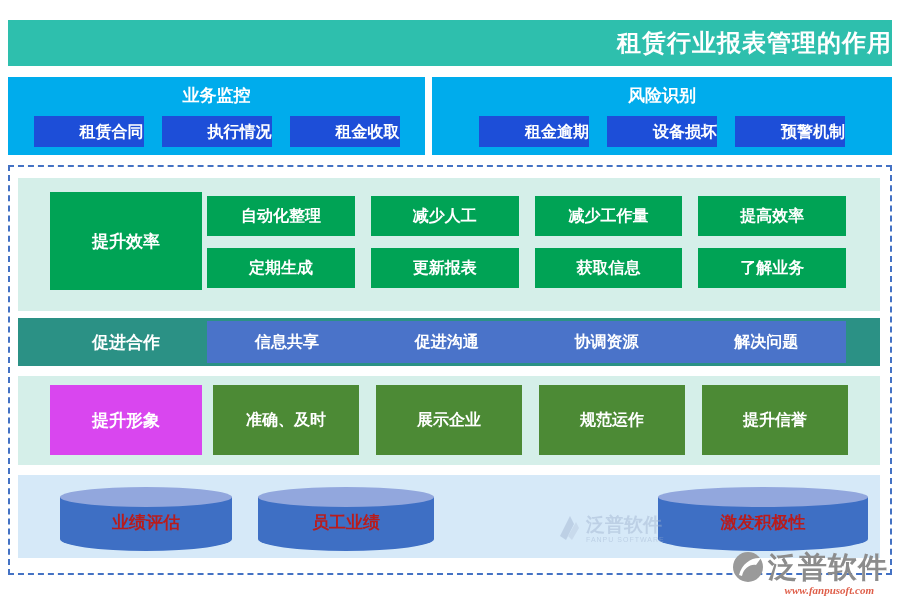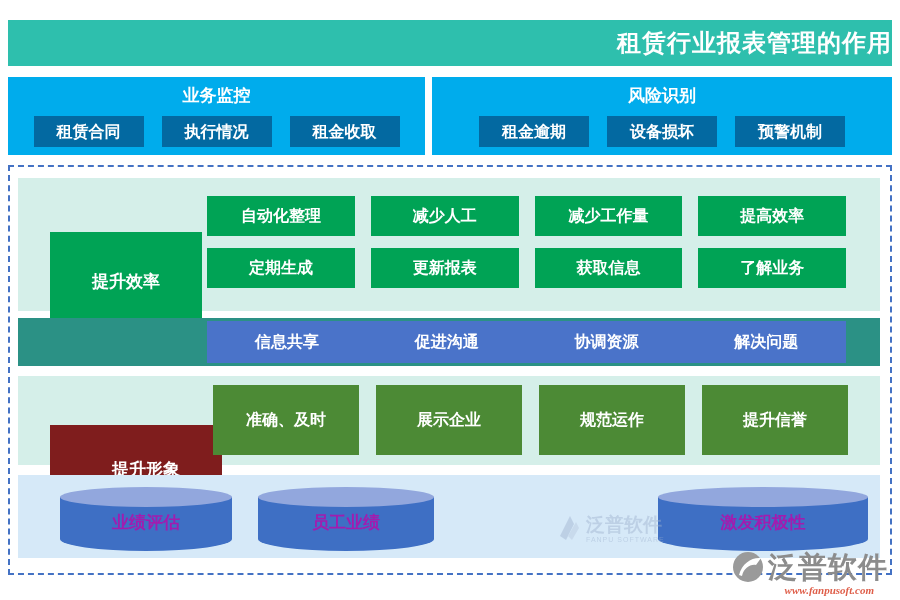--- a/index.html
+++ b/index.html
@@ -18,44 +18,44 @@
 
   
   .top-panel { top:77px; height:78px; background:#00ACEC; }
   .top-panel .hdr {
     margin-top:7px; text-align:center; color:#fff; font-size:17px; font-weight:bold;
   }
   .top-panel .btn-row {
     display:flex; justify-content:center; gap:18px; margin-top:9px;
   }
   .btn-blue {
-    background:#0369a1; color:#fff; font-size:16px; font-weight:bold;
-    height:31px; line-height:31px; text-align:center; width:110px;
+    background:#1d4ed8; color:#fff; font-size:16px; font-weight:bold;
+    height:31px; line-height:31px; text-align:right; width:110px;
   }
 
   
   .dashed-box {
     left:8px; top:165px; width:880px; height:406px;
     border:2px dashed #4472C4; background:#fff;
   }
 
   
   .row { left:18px; width:862px; }
   .row-a { top:178px; height:133px; background:#D5EFE9; }
   .row-b { top:318px; height:48px;  background:#2B9185; }
   .row-c { top:376px; height:89px;  background:#D5EFE9; }
   .row-d { top:475px; height:83px;  background:#D6E9F8; }
 
   .big-label {
     position:absolute; left:32px; width:152px; color:#fff; font-size:17px; font-weight:bold;
-    display:flex; align-items:center; justify-content:center; text-align:center;margin-top:40px;
+    display:flex; align-items:center; justify-content:center; text-align:center;
   }
   .row-a .big-label { top:14px; height:98px; background:#00A355; }
   .row-b .big-label { top:0;   height:48px; background:transparent; }
-  .row-c .big-label { top:9px; height:88px; background:#7f1d1d;padding-left:20px; }
+  .row-c .big-label { top:9px; height:70px; background:#d946ef; }
 
   .grid-a {
     position:absolute; left:189px; right:34px; top:18px;
     display:grid; grid-template-columns:repeat(4,1fr); grid-template-rows:40px 40px;
     column-gap:16px; row-gap:12px;
   }
   .cell-green {
     background:#00A355; color:#fff; font-size:16px; font-weight:bold;
     display:flex; align-items:center; justify-content:center;
   }
@@ -81,21 +81,21 @@
   .cyl .top-ellipse {
     position:absolute; left:0; right:0; top:0; height:20px;
     background:#92A7DD; border-radius:50%; z-index:2;
   }
   .cyl .body {
     position:absolute; left:0; right:0; top:10px; bottom:0;
     background:#3E6FC4; border-radius:0 0 50% 50% / 0 0 12px 12px;
   }
   .cyl .lbl {
     position:absolute; left:0; right:0; top:24px; z-index:3;
-    color:#a21caf; font-size:17px; font-weight:bold; text-align:center;
+    color:#b91c1c; font-size:17px; font-weight:bold; text-align:center;
   }
   .cyl-1 { left:42px;  width:172px; }
   .cyl-2 { left:240px; width:176px; }
   .cyl-3 { left:438px; width:180px; }
   .cyl-4 { left:640px; width:210px; }
 
   
   .watermark {
     left:556px; top:514px; opacity:0.45; z-index:4; display:flex; align-items:flex-start; gap:4px;
     pointer-events:none;

